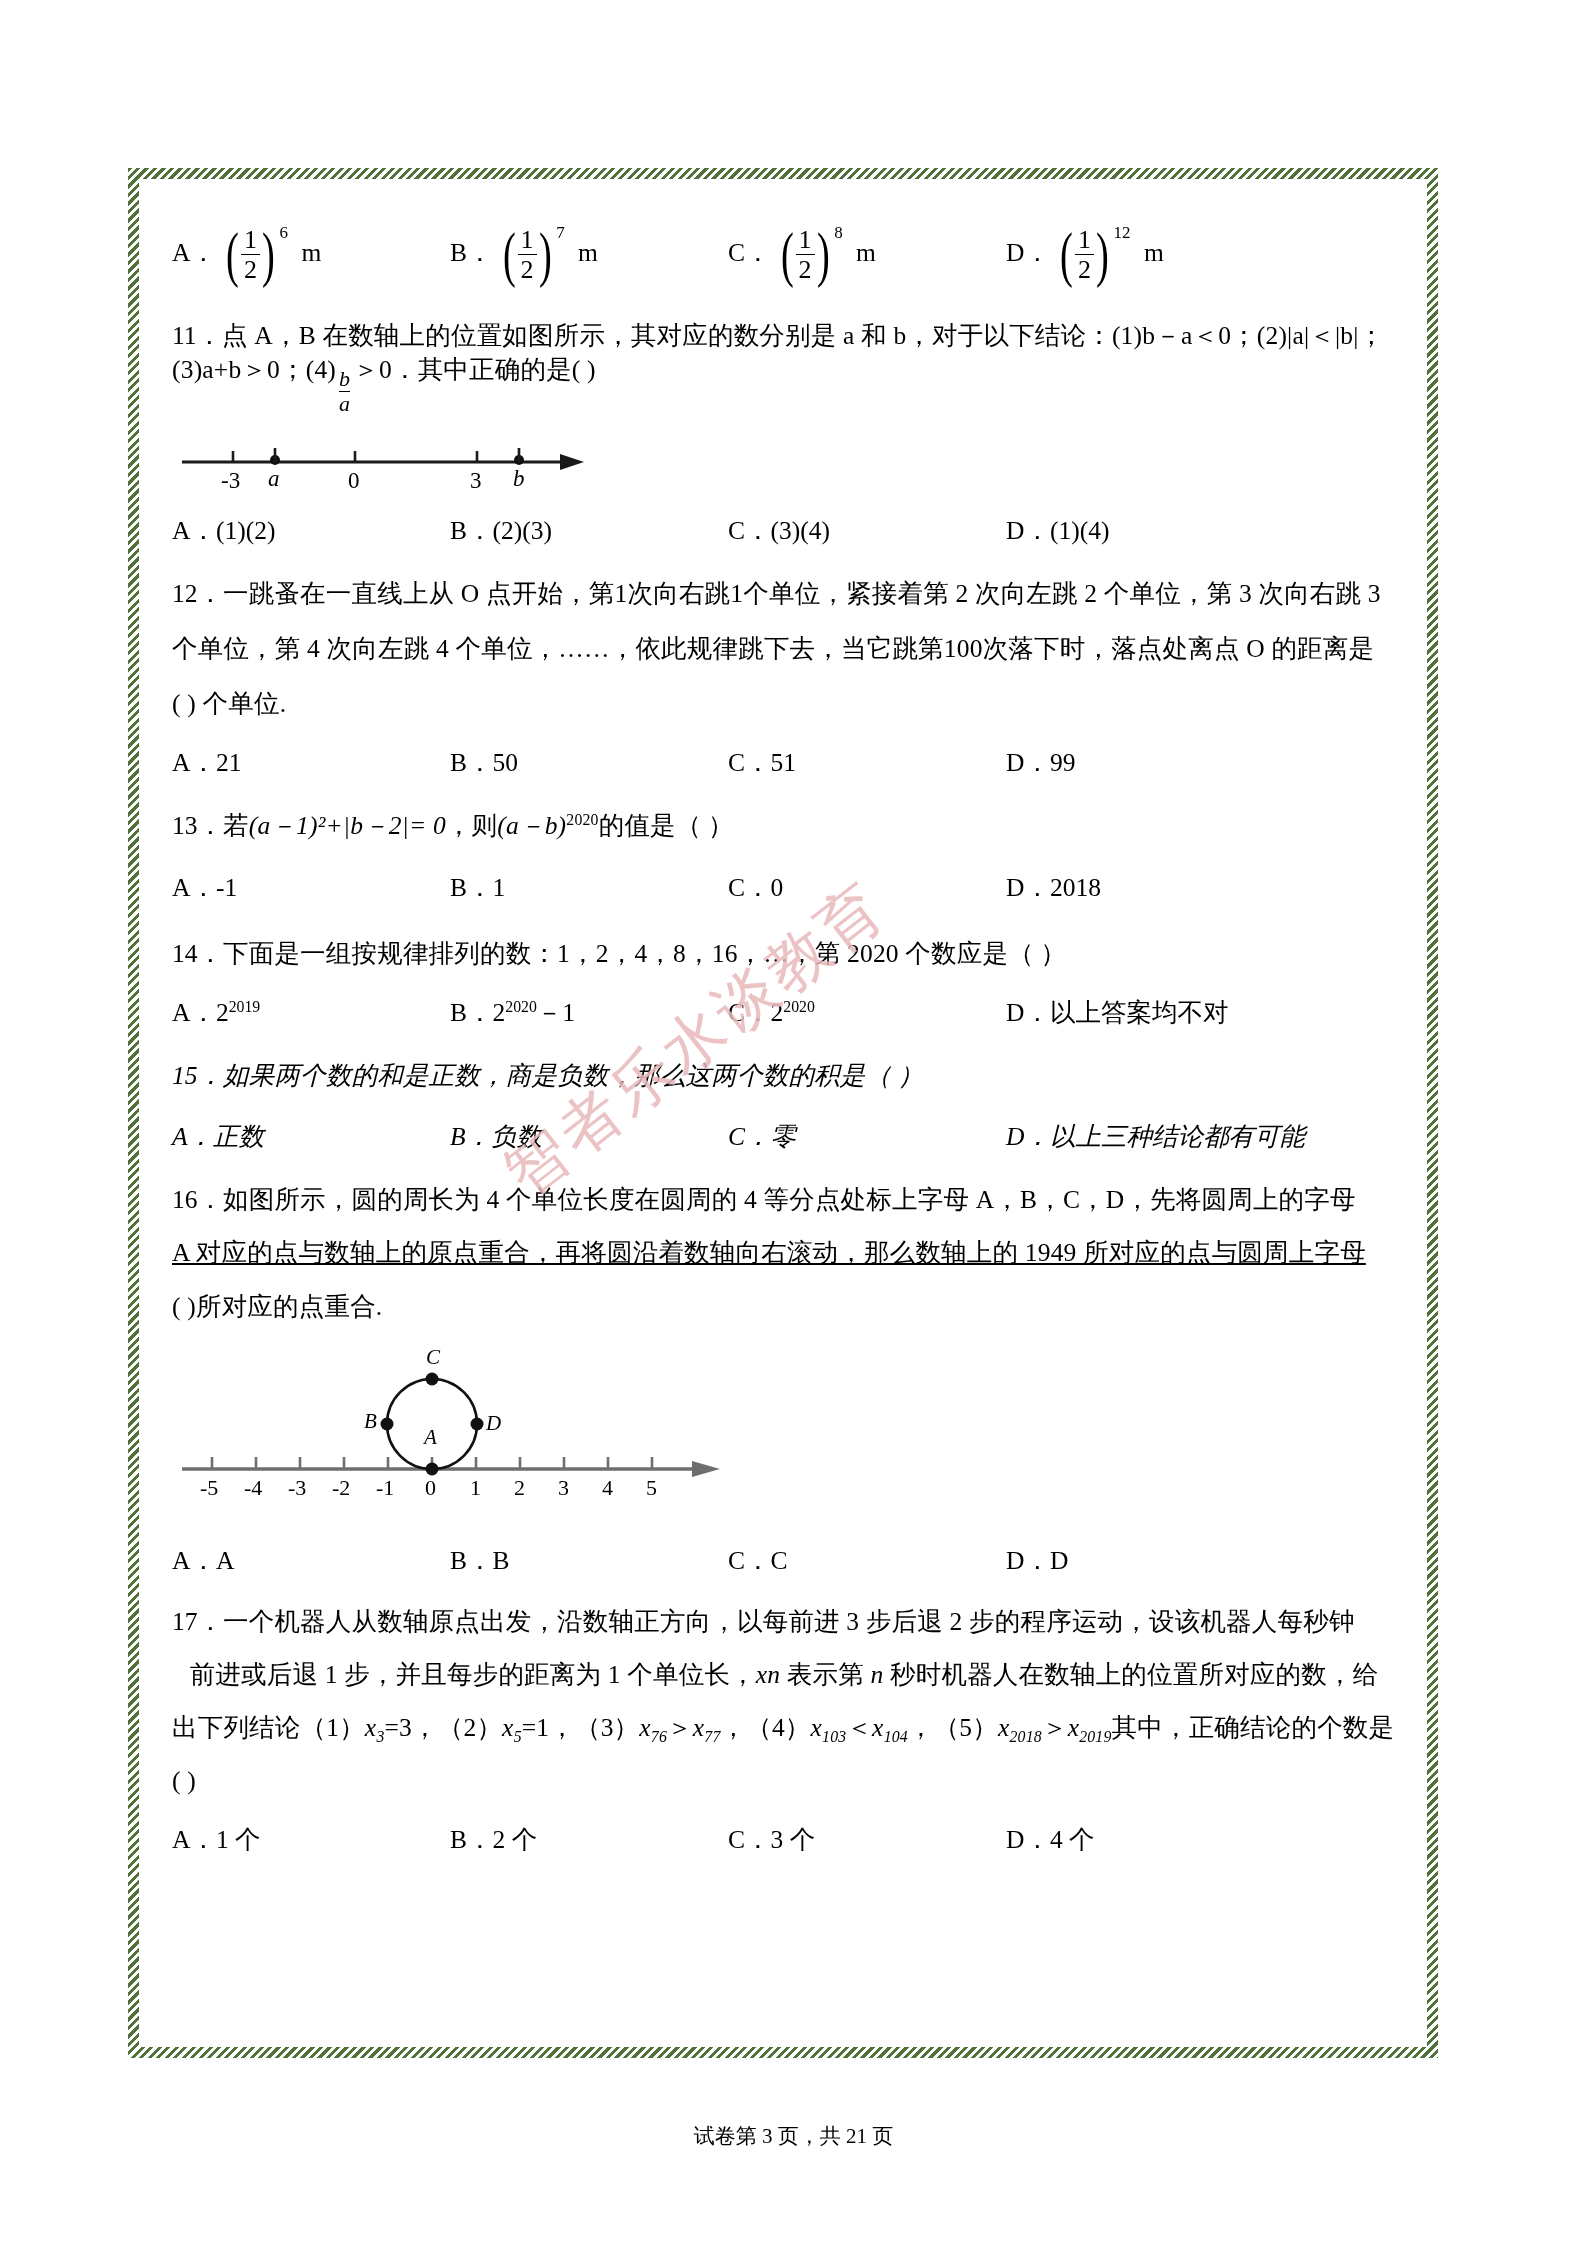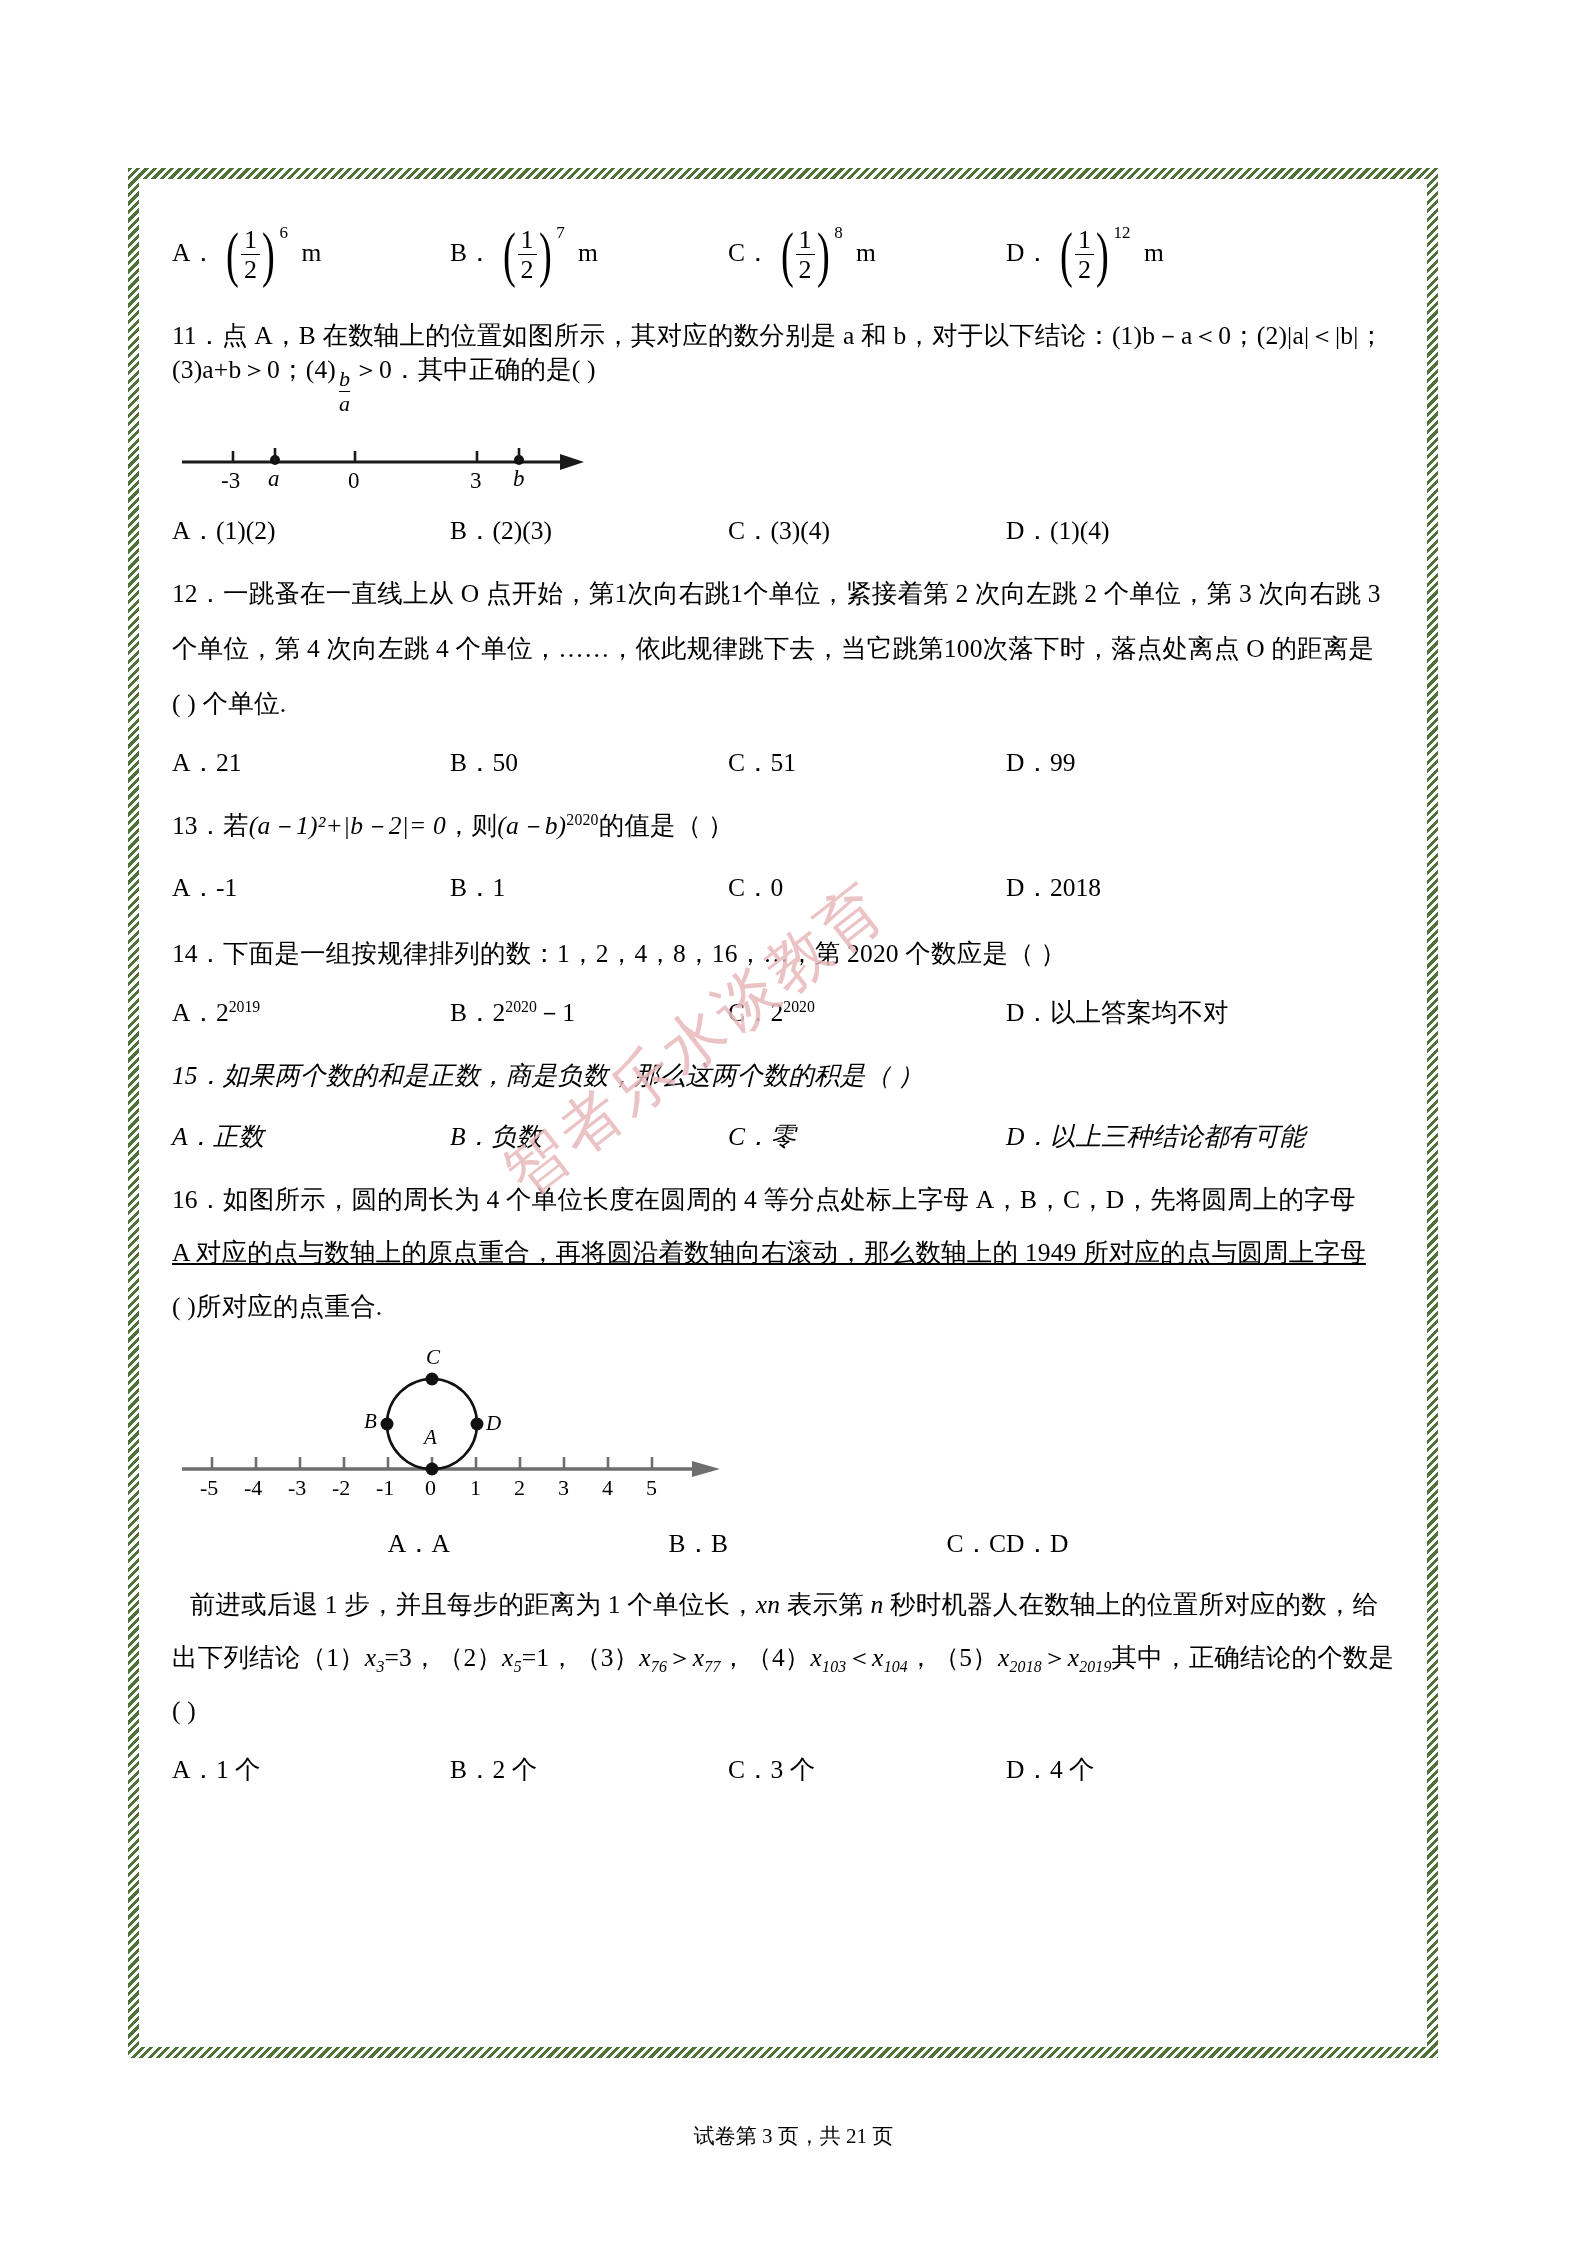--- a/index.html
+++ b/index.html
@@ -377,29 +377,32 @@
       <span style="position:absolute;left:160px;top:146px;font-size:22px;">-2</span>
       <span style="position:absolute;left:204px;top:146px;font-size:22px;">-1</span>
       <span style="position:absolute;left:253px;top:146px;font-size:22px;">0</span>
       <span style="position:absolute;left:298px;top:146px;font-size:22px;">1</span>
       <span style="position:absolute;left:342px;top:146px;font-size:22px;">2</span>
       <span style="position:absolute;left:386px;top:146px;font-size:22px;">3</span>
       <span style="position:absolute;left:430px;top:146px;font-size:22px;">4</span>
       <span style="position:absolute;left:474px;top:146px;font-size:22px;">5</span>
     </div>
 
-    <div class="opts" style="margin-top:8px;text-align:right;">
+    <div class="opts" style="margin-top:25px;">
       <div class="opt opt-w1">A．A</div>
       <div class="opt opt-w2">B．B</div>
       <div class="opt opt-w3">C．C</div>
       <div class="opt">D．D</div>
     </div>
   </div>
 
   <div class="qblock" style="margin-top:28px;">
+    <div class="qline">
+      <span class="qnum">17．</span><span>一个机器人从数轴原点出发，沿数轴正方向，以每前进 3 步后退 2 步的程序运动，设该机器人每秒钟</span>
+    </div>
     <div class="qline" style="margin-top:20px;text-align:center;">
       <span>前进或后退 1 步，并且每步的距离为 1 个单位长，</span><span class="it">xn</span><span> 表示第 </span><span class="it">n</span><span> 秒时机器人在数轴上的位置所对应的数，给</span>
     </div>
     <div class="qline" style="margin-top:20px;">
       <span>出下列结论（1）</span><span><span class="it">x</span><sub class="it">3</sub><span>=3，</span></span><span><span>（2）</span><span class="it">x</span><sub class="it">5</sub><span>=1，</span></span><span><span>（3）</span><span class="it">x</span><sub class="it">76</sub><span>＞</span><span class="it">x</span><sub class="it">77</sub><span>，</span></span><span><span>（4）</span><span class="it">x</span><sub class="it">103</sub><span>＜</span><span class="it">x</span><sub class="it">104</sub><span>，</span></span><span><span>（5）</span><span class="it">x</span><sub class="it">2018</sub><span>＞</span><span class="it">x</span><sub class="it">2019</sub></span><span>其中，正确结论的个数是</span>
     </div>
     <div class="qline" style="margin-top:20px;">
       <span>(      )</span>
     </div>
     <div class="opts" style="margin-top:26px;">

